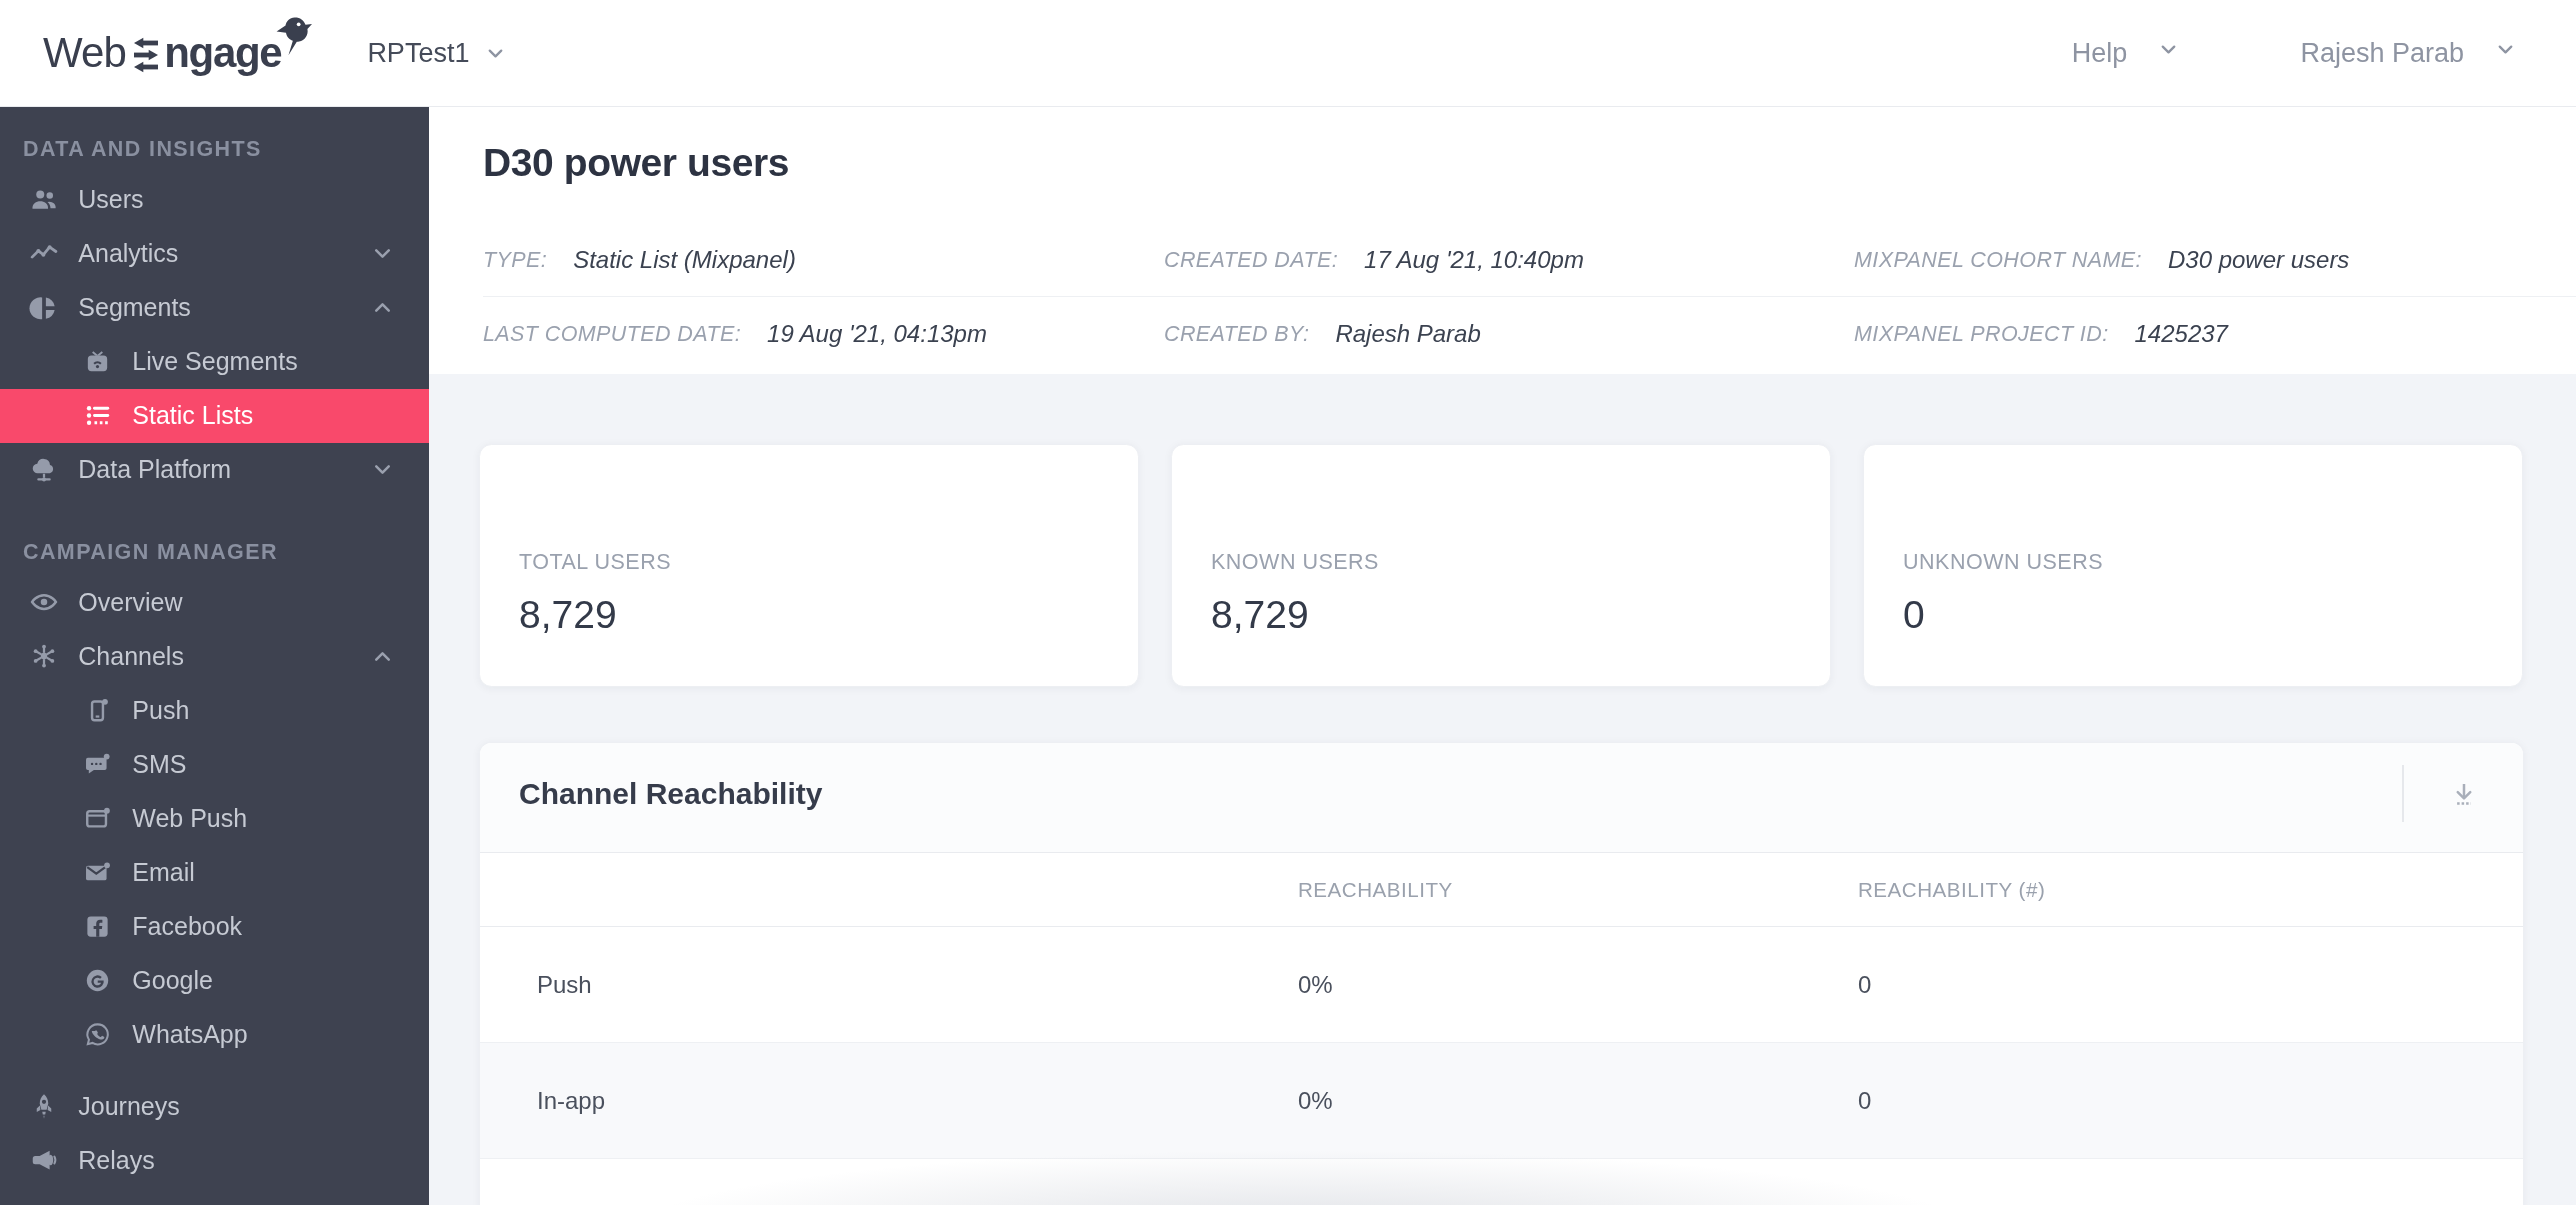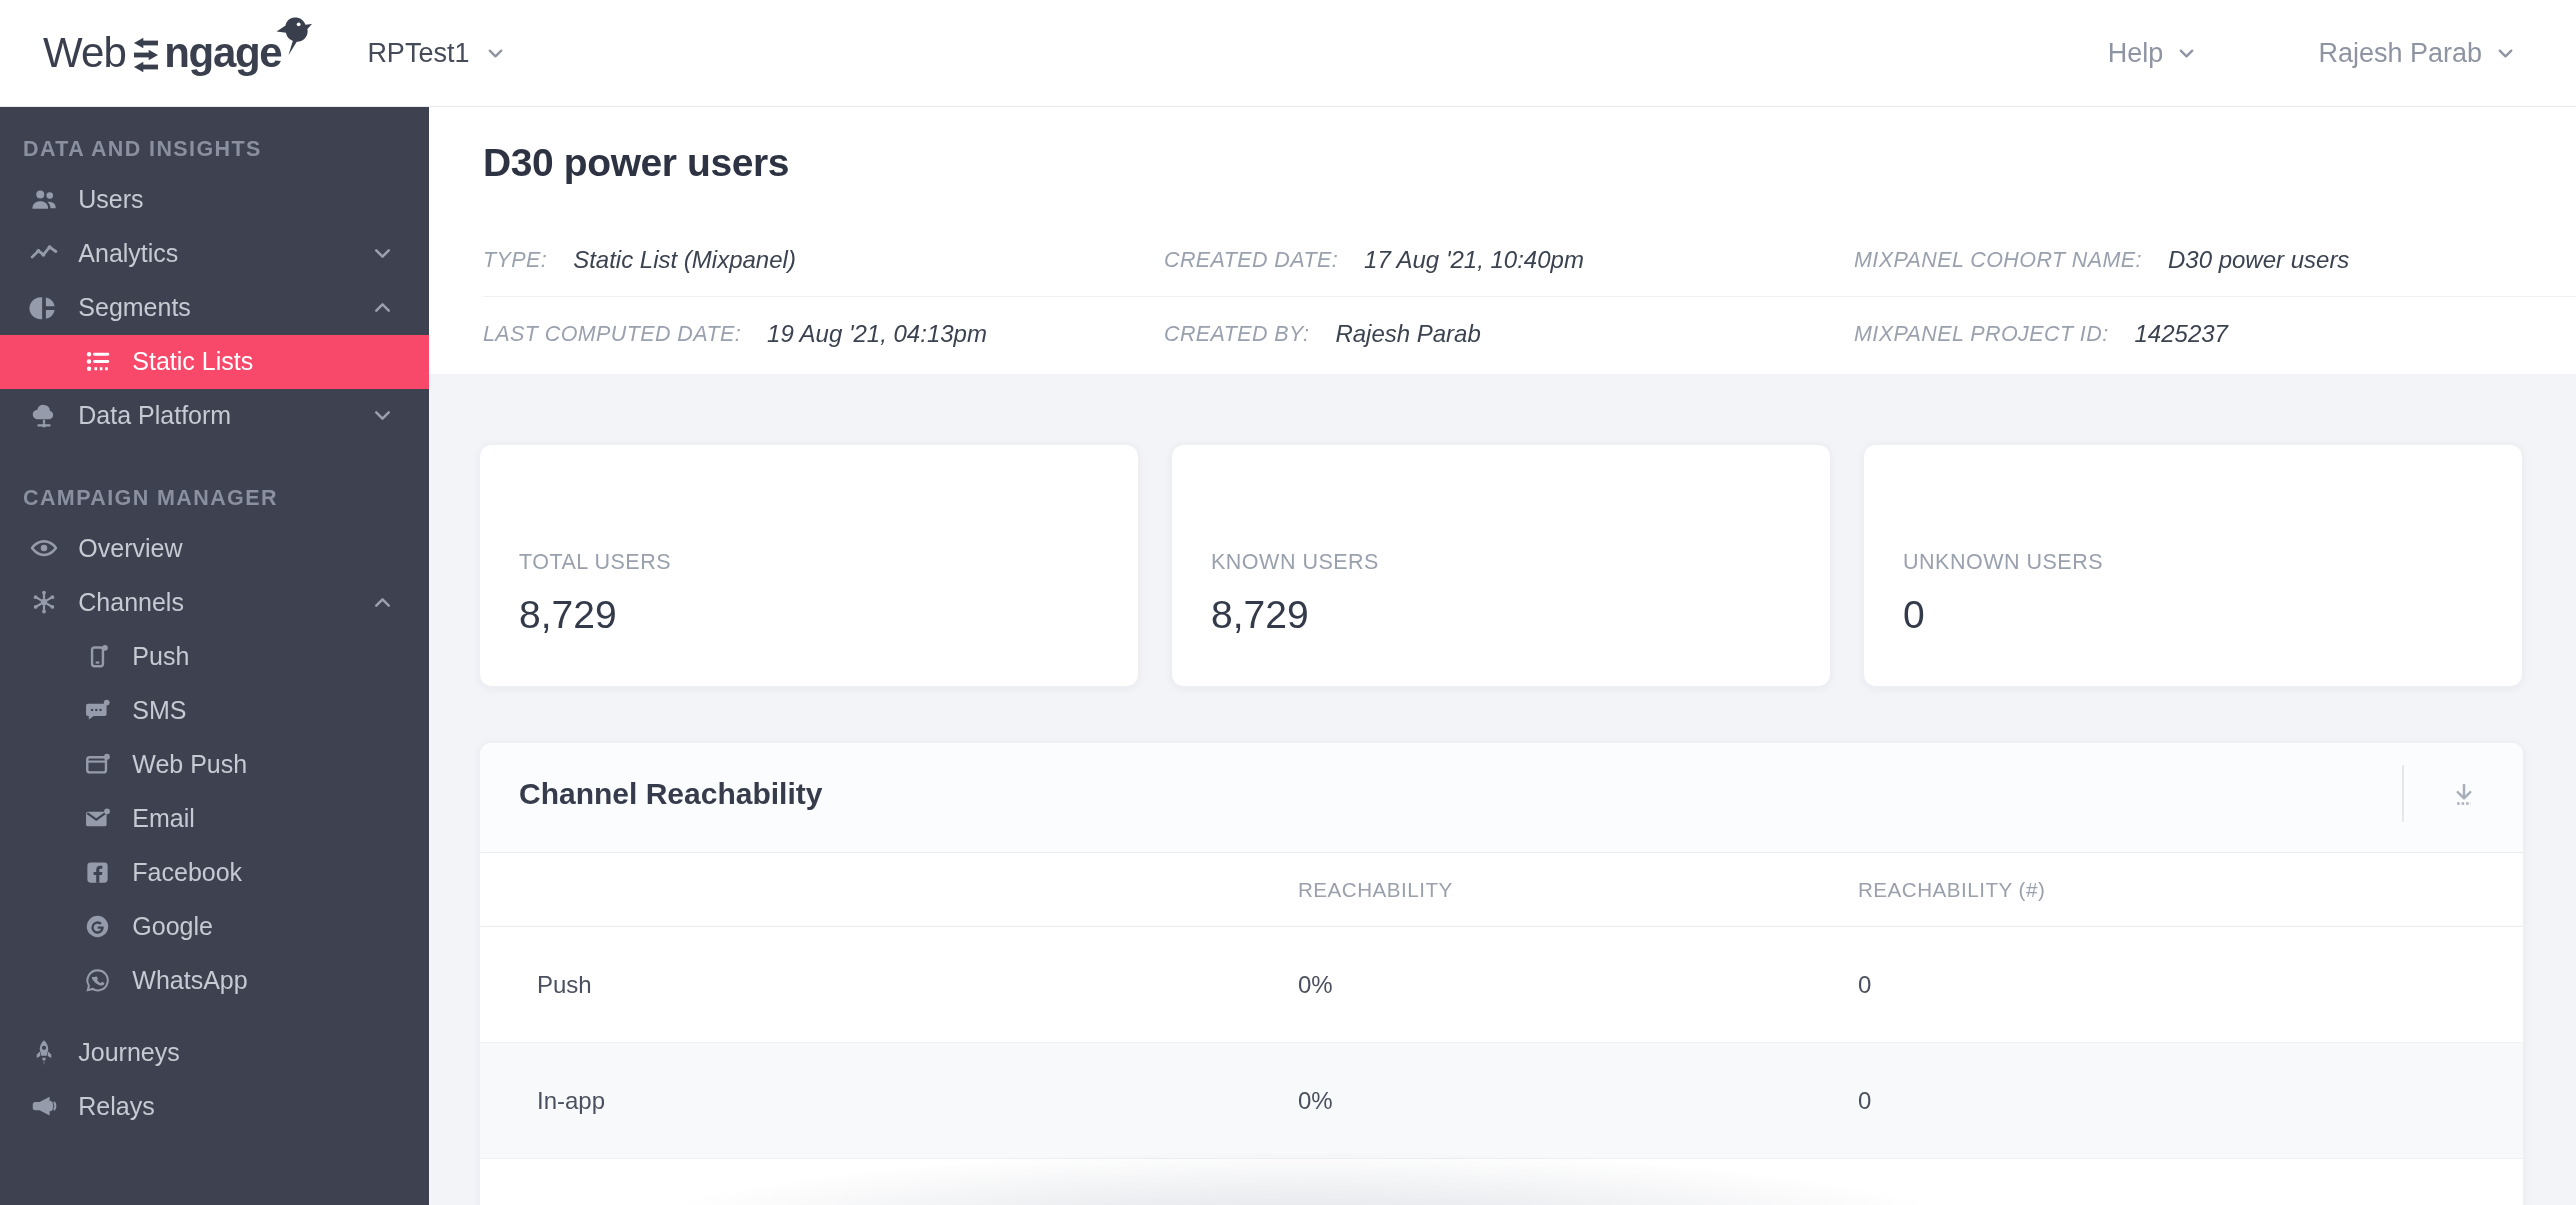--- a/index.html
+++ b/index.html
@@ -20,21 +20,21 @@
   .logo { margin-left: 43px; display: flex; align-items: center; position: relative; cursor: pointer; }
   .logo-web  { font-size: 42px; font-weight: 400; color: #3a3f4e; letter-spacing: -0.9px; }
   .logo-arrows { display: inline-flex; margin: 3.6px 2.7px 0 3.6px; }
   .logo-ngage { font-size: 42px; font-weight: 700; color: #3a3f4e; letter-spacing: -1.3px; }
   .logo-bird { position: absolute; right: -36px; top: -18px; }
   .project-switcher {
     margin-left: 86px; display: flex; align-items: center; gap: 14.3px;
     font-size: 27px; font-weight: 500; color: #454b59; cursor: pointer;
   }
   .topbar-spacer { flex: 1; }
-  .topbar-menu { display: flex; align-items: center; gap: 12px; font-size: 27px; color: #8e94a2; cursor: pointer; }
+  .topbar-menu { display: flex; gap: 30px; font-size: 27px; color: #8e94a2; cursor: pointer; }
   .help-menu { margin-right: 120px; }
   .user-menu { margin-right: 59px; }
   .chev { display: inline-flex; }
 
   
   .sidebar {
     position: absolute; top: 107px; left: 0; bottom: 0; width: 429px;
     background: #3e4250; overflow: hidden; z-index: 20;
   }
   .side-section-title {
@@ -206,20 +206,31 @@
       </svg>
     </span>
     <span>Segments</span>
     <span class="nav-chevron">
       <svg width="25" height="25" viewBox="0 0 24 24" fill="none">
           <polyline points="6,15 12,9 18,15" stroke="currentColor" stroke-width="2.4" stroke-linecap="round" stroke-linejoin="round"></polyline>
         </svg>
     </span>
   </div>
 
+  <div class="nav-item nav-sub">
+    <span class="nav-icon">
+      <svg width="29" height="29" viewBox="0 0 24 24" fill="currentColor">
+        <path d="M8.5 3.5l3.5 3 3.5-3 1 1.2-3 2.6h-3l-3-2.6z"></path>
+        <rect x="4" y="7" width="16" height="13" rx="3"></rect>
+        <path d="M8.6 13.2a5 5 0 0 1 6.8 0l-1.2 1.3a3.2 3.2 0 0 0-4.4 0z" fill="#3e4250"></path>
+        <circle cx="12" cy="16.2" r="1.3" fill="#3e4250"></circle>
+      </svg>
+    </span>
+    <span>Live Segments</span>
+  </div>
 
   <div class="nav-item nav-sub active">
     <span class="nav-icon">
       <svg width="29" height="29" viewBox="0 0 24 24" fill="none">
         <circle cx="5" cy="6" r="1.8" fill="currentColor"></circle>
         <circle cx="5" cy="12" r="1.8" fill="currentColor"></circle>
         <circle cx="5" cy="18" r="1.8" fill="currentColor"></circle>
         <line x1="9.5" y1="6" x2="20.5" y2="6" stroke="currentColor" stroke-width="2.4" stroke-linecap="round"></line>
         <line x1="9.5" y1="12" x2="20.5" y2="12" stroke="currentColor" stroke-width="2.4" stroke-linecap="round"></line>
         <line x1="9.5" y1="18" x2="20.5" y2="18" stroke="currentColor" stroke-width="2.4" stroke-dasharray="2.2 2.2"></line>

